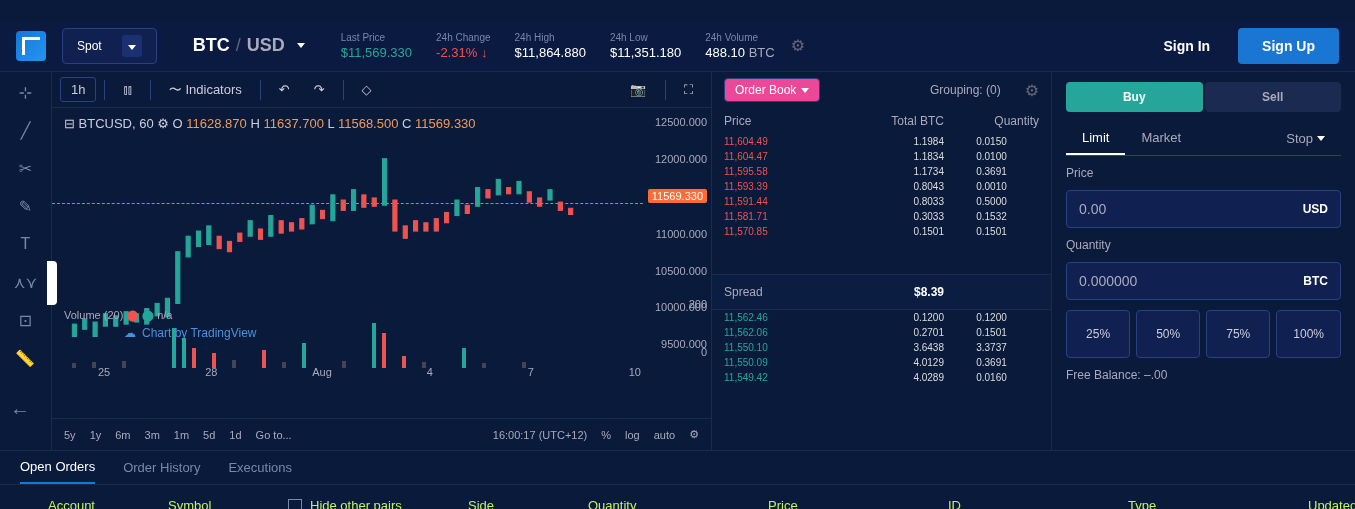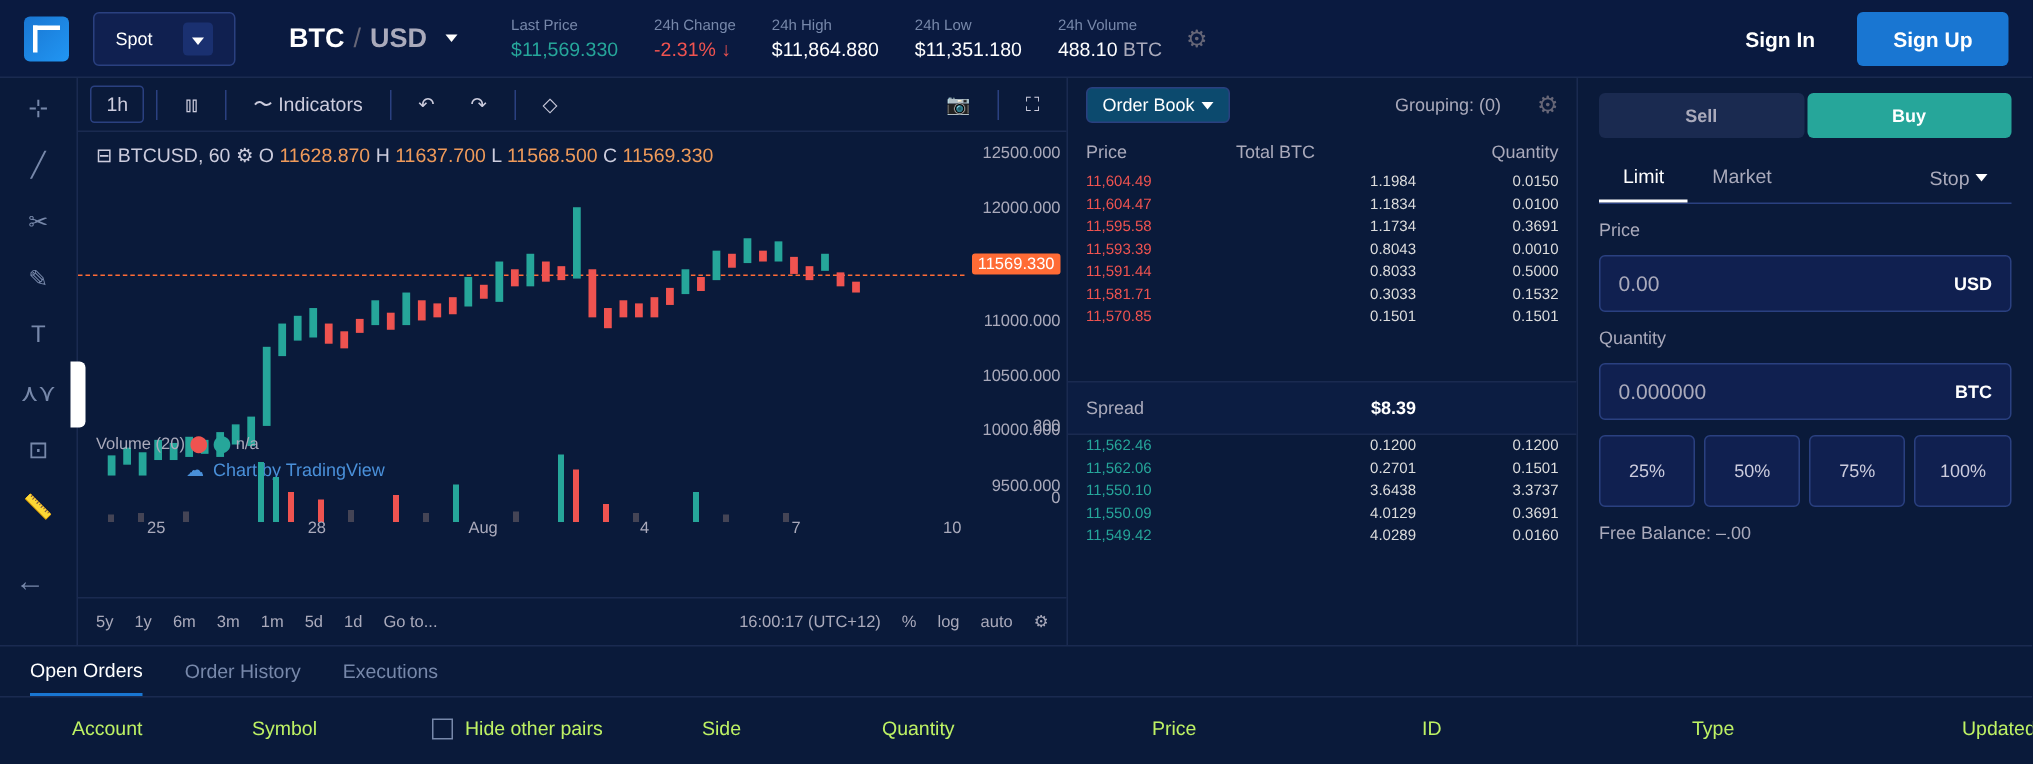--- a/index.html
+++ b/index.html
@@ -1,19 +1,19 @@
 <!DOCTYPE html>
 <html><head>
 <meta charset="utf-8">
 <style>
 * { margin: 0; padding: 0; box-sizing: border-box; font-family: -apple-system, BlinkMacSystemFont, "Segoe UI", Arial, sans-serif; }
 body { background: #0a1a3a; color: #ccd; width: 1355px; height: 509px; overflow: hidden; font-size: 12px; }
 
 
-.header { height: 52px; background: #0a1a40; display: flex; align-items: center; padding: 0 16px; gap: 16px; border-bottom: 1px solid #1a2a50; }
+.header { height: 52px; background: #0a1a40; display: flex; align-items: center; padding: 0 16px; gap: 16px; border-bottom: 1px solid #1a2a50; margin-top: 20px; }
 .logo { width: 30px; height: 30px; background: linear-gradient(135deg, #1976d2, #2196f3); border-radius: 4px; position: relative; }
 .logo::after { content: ''; position: absolute; inset: 6px; border: 3px solid #fff; border-right: none; border-bottom: none; }
 .spot-btn { background: #102050; border: 1px solid #2a4080; padding: 6px 14px; border-radius: 4px; display: flex; align-items: center; gap: 20px; color: #fff; cursor: pointer; }
 .pair-selector { display: flex; align-items: center; gap: 6px; font-size: 18px; font-weight: 600; color: #fff; cursor: pointer; margin-left: 20px; }
 .pair-selector .slash { color: #667; font-weight: 400; }
 .chevron-down { display: inline-block; width: 0; height: 0; border-left: 4px solid transparent; border-right: 4px solid transparent; border-top: 5px solid #fff; }
 .chevron-box { background: #1a3070; padding: 4px 6px; border-radius: 3px; }
 .stats { display: flex; gap: 24px; margin-left: 20px; }
 .stat { display: flex; flex-direction: column; gap: 2px; }
 .stat-label { font-size: 10px; color: #7788aa; }
@@ -53,31 +53,31 @@
 .tv-badge { position: absolute; left: 72px; bottom: 78px; font-size: 12px; color: #4a90d9; display: flex; align-items: center; gap: 6px; }
 .x-axis { position: absolute; bottom: 40px; left: 10px; right: 70px; display: flex; justify-content: space-between; font-size: 11px; color: #aab; margin-left: 36px; }
 .collapse-tab { position: absolute; left: 47px; top: 50%; width: 10px; height: 44px; background: #fff; border-radius: 0 4px 4px 0; }
 .chart-footer { height: 32px; display: flex; align-items: center; padding: 0 12px; gap: 14px; font-size: 11px; color: #aab; border-top: 1px solid #1a2a50; }
 .chart-footer span { cursor: pointer; }
 .vol-axis { position: absolute; right: 4px; bottom: 60px; height: 60px; display: flex; flex-direction: column; justify-content: space-between; font-size: 11px; color: #aab; text-align: right; width: 60px; }
 
 
 .orderbook { width: 340px; background: #0a1a3a; display: flex; flex-direction: column; border-right: 1px solid #1a2a50; }
 .ob-header { height: 36px; display: flex; align-items: center; padding: 0 12px; gap: 12px; }
-.ob-title { background: #0c4a6e; border: 1px solid #2a4080; padding: 4px 10px; border-radius: 4px; display: flex; align-items: center; gap: 5px; color: #fff; cursor: pointer; }
+.ob-title { background: #ec4899; border: 1px solid #2a4080; padding: 4px 10px; border-radius: 4px; display: flex; align-items: center; gap: 5px; color: #fff; cursor: pointer; }
 .ob-grouping { margin-left: auto; color: #aab; font-size: 12px; }
 .ob-cols { display: flex; padding: 6px 12px; color: #aab; font-size: 12px; }
 .ob-cols div:nth-child(1) { width: 100px; }
-.ob-cols div:nth-child(2) { width: 120px; text-align: left; }
+.ob-cols div:nth-child(2) { width: 120px; text-align: right; }
 .ob-cols div:nth-child(3) { flex: 1; text-align: right; }
 .ob-rows { flex: 1; overflow: hidden; }
 .ob-row { display: flex; padding: 2px 12px; font-family: "Courier New", monospace; font-size: 10px; }
 .ob-row div:nth-child(1) { width: 100px; }
 .ob-row div:nth-child(2) { width: 120px; text-align: right; color: #ddd; }
-.ob-row div:nth-child(3) { flex: 1; text-align: right; color: #ddd; }
+.ob-row div:nth-child(3) { flex: 1; text-align: center; color: #ddd; }
 .ob-row.ask div:first-child { color: #ef5350; }
 .ob-row.bid div:first-child { color: #26a69a; }
 .spread-row { display: flex; padding: 10px 12px; background: #0c1d42; border-top: 1px solid #1a2a50; border-bottom: 1px solid #1a2a50; }
 .spread-row .label { color: #aab; width: 100px; }
 .spread-row .value { color: #fff; font-weight: 600; width: 120px; text-align: right; }
 
 
 .orderform { flex: 1; background: #0a1a3a; padding: 10px 14px; display: flex; flex-direction: column; gap: 10px; }
 .bs-tabs { display: flex; gap: 2px; }
 .bs-tab { flex: 1; padding: 8px; text-align: center; cursor: pointer; border-radius: 4px; font-weight: 600; }
@@ -398,22 +398,22 @@
         <div class="ob-row bid">
           <div>11,549.42</div>
           <div>4.0289</div>
           <div>0.0160</div>
         </div>
       </div>
   </div>
 
   <div class="orderform">
     <div class="bs-tabs">
+      <div class="bs-tab buy">Buy</div>
       <div class="bs-tab sell">Sell</div>
-      <div class="bs-tab buy">Buy</div>
     </div>
     <div class="type-tabs">
       <div class="type-tab active">Limit</div>
       <div class="type-tab">Market</div>
       <div class="type-tab stop">
           <span>Stop</span>
           <span class="chevron-down"></span>
         </div>
     </div>
     <div class="field-label">Price</div>

